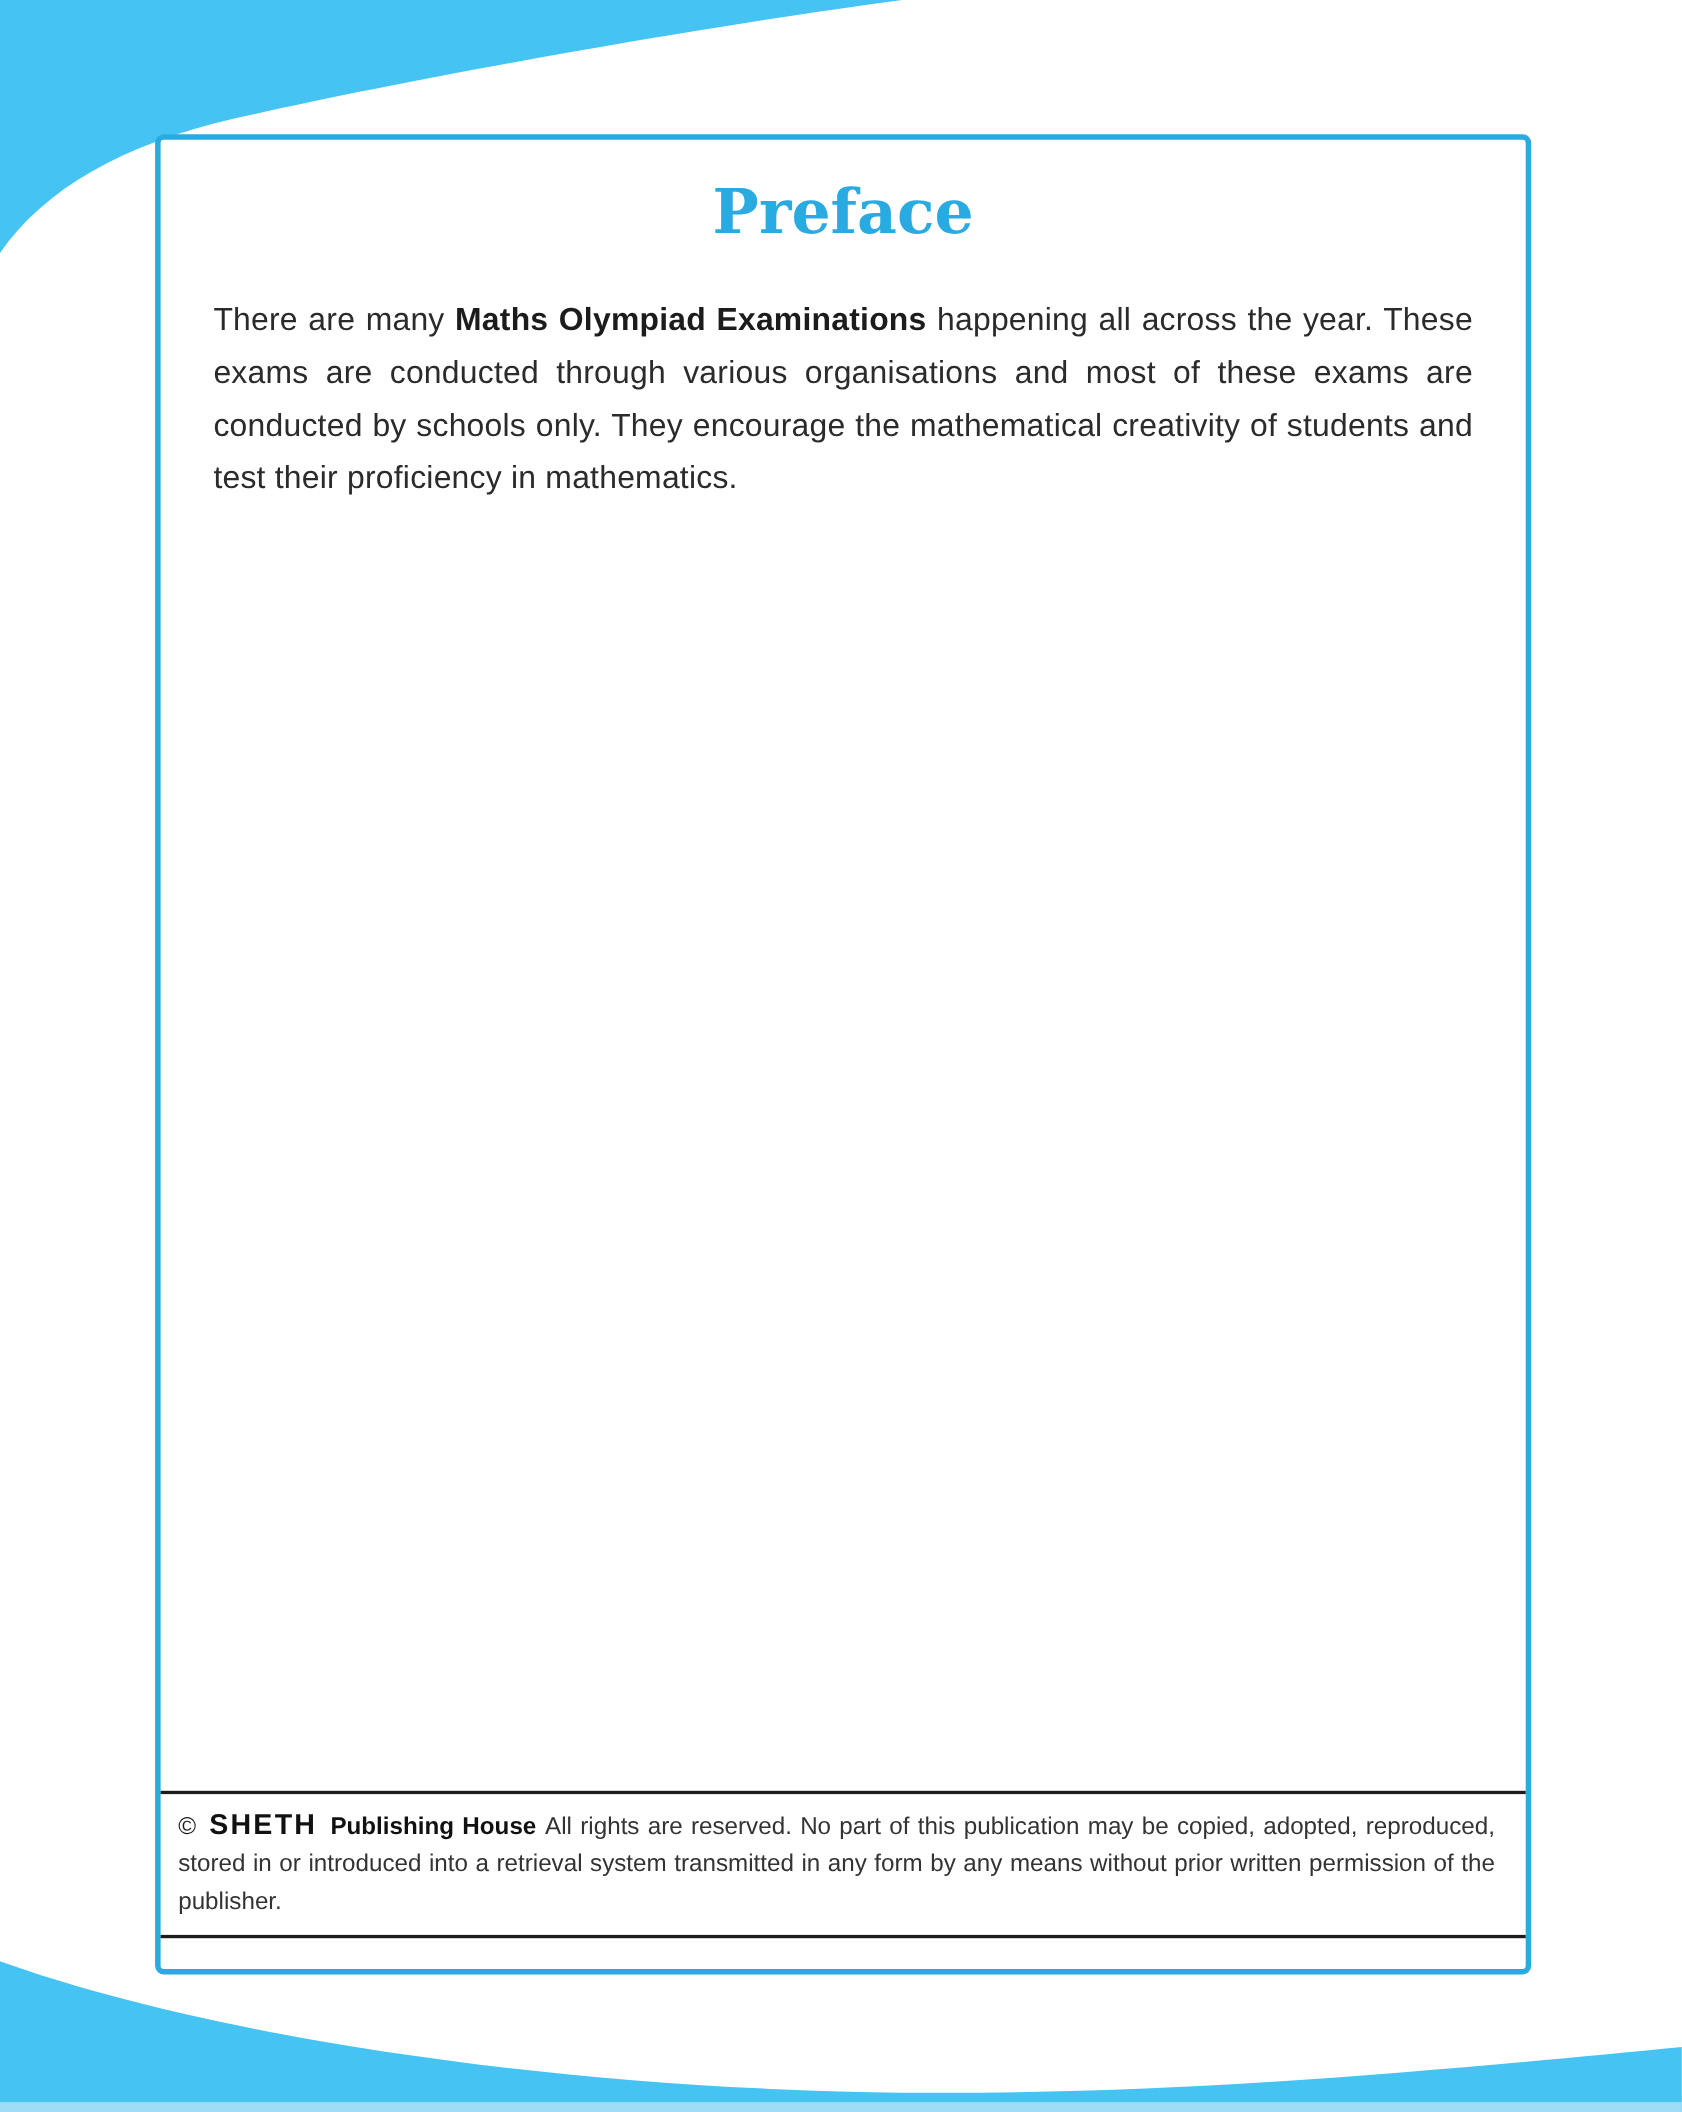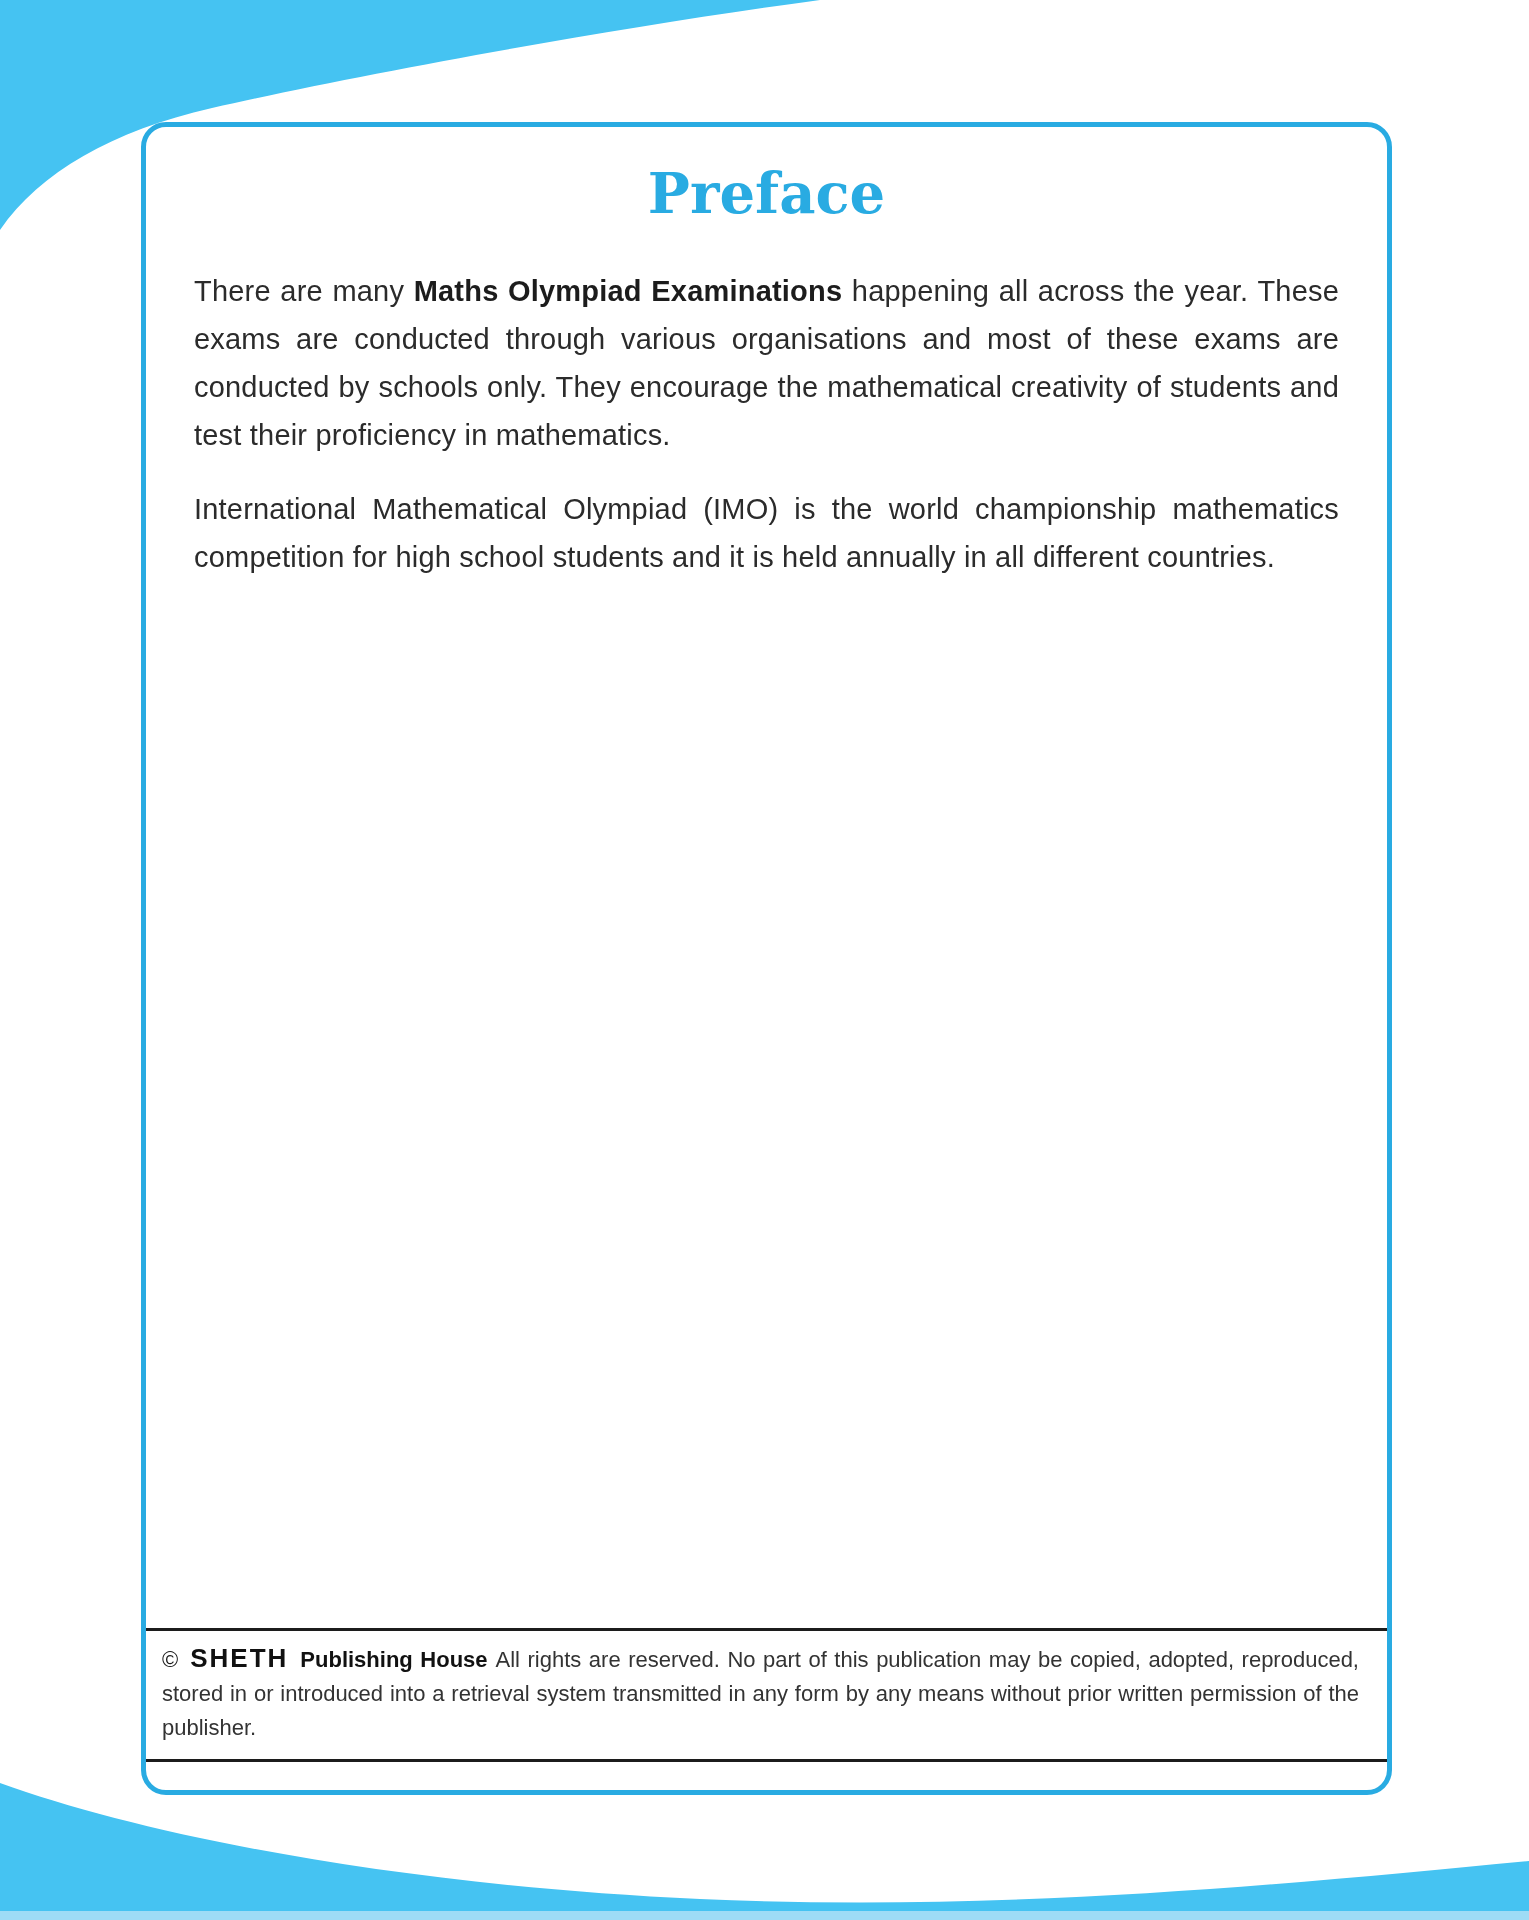--- a/index.html
+++ b/index.html
@@ -16,21 +16,21 @@
   .bottom-strip{
     position:absolute;left:0;bottom:0;width:1529px;height:9px;
     background:#9edcf6;
   }
   .content-box{
     position:absolute;
     left:141px;top:122px;
     width:1241px;height:1663px;
     background:#ffffff;
     border:5px solid #29ABE2;
-    border-radius:25px;
+    border-radius:8px;
   }
   .title{
     margin:34px 0 0 0;
     text-align:center;
     font-family:"DejaVu Serif", serif;
     font-weight:700;
     font-size:56px;
     line-height:64px;
     color:#29ABE2;
   }
@@ -84,18 +84,17 @@
   </svg>
 
   <div class="bottom-strip"></div>
 
   <div class="content-box">
 
     <h1 class="title">Preface</h1>
 
     <p class="para para-1"><span>There are many </span><b>Maths Olympiad Examinations</b><span> happening all across the year. These exams are conducted through various organisations and most of these exams are conducted by schools only. They encourage the mathematical creativity of students and test their proficiency in mathematics.</span></p>
 
-    <p class="para para-2">International Mathematical Olympiad (IMO) is the world championship mathematics competition for high school students and it is held annually in all different countries.</p>
 
     <div class="copyright"><span class="c-sym">©</span><span class="c-pub">SHETH</span><span class="c-house">Publishing House</span><span class="c-text">All rights are reserved. No part of this publication may be copied, adopted, reproduced, stored in or introduced into a retrieval system transmitted in any form by any means without prior written permission of the publisher.</span></div>
 
   </div>
 </div>
 
 </body></html>

